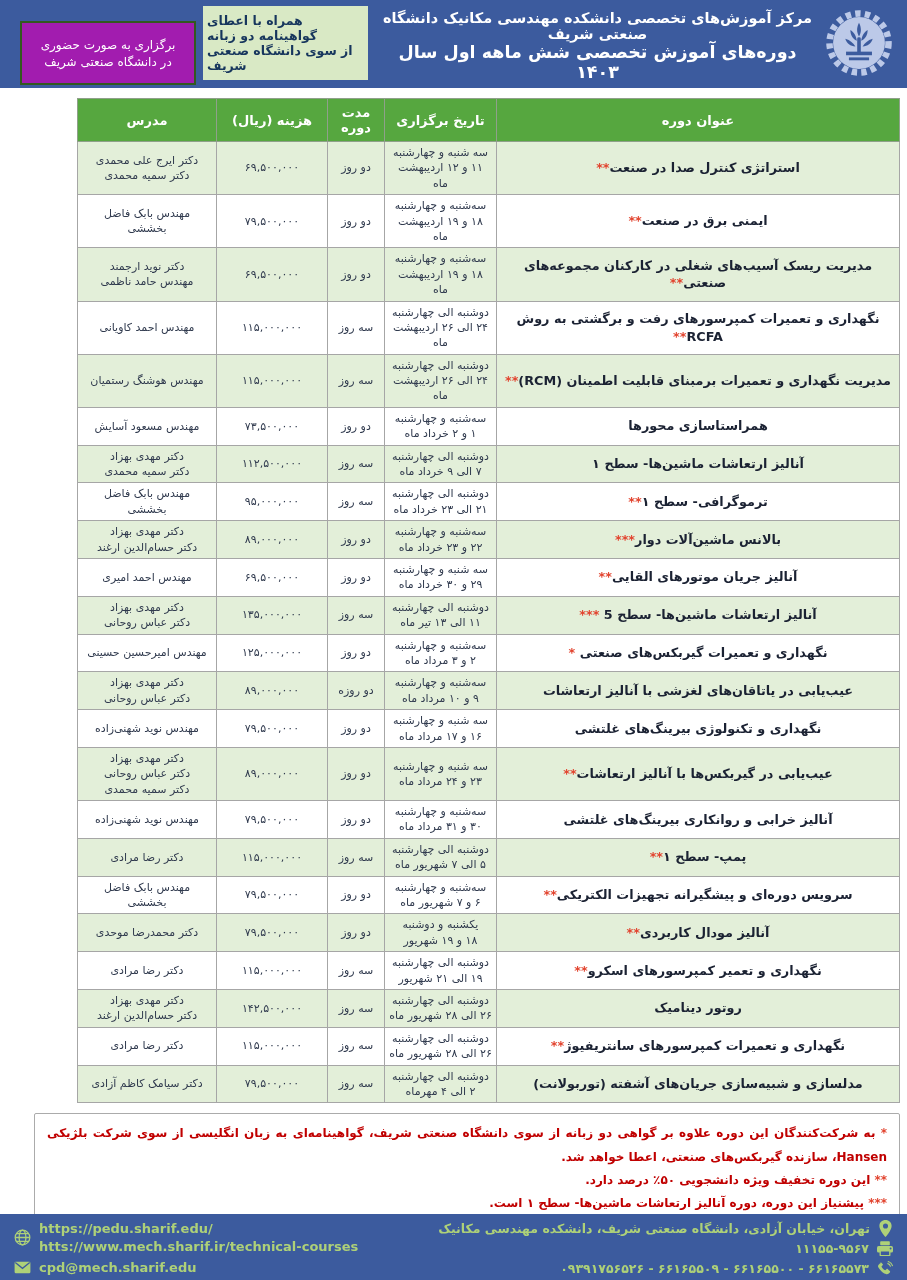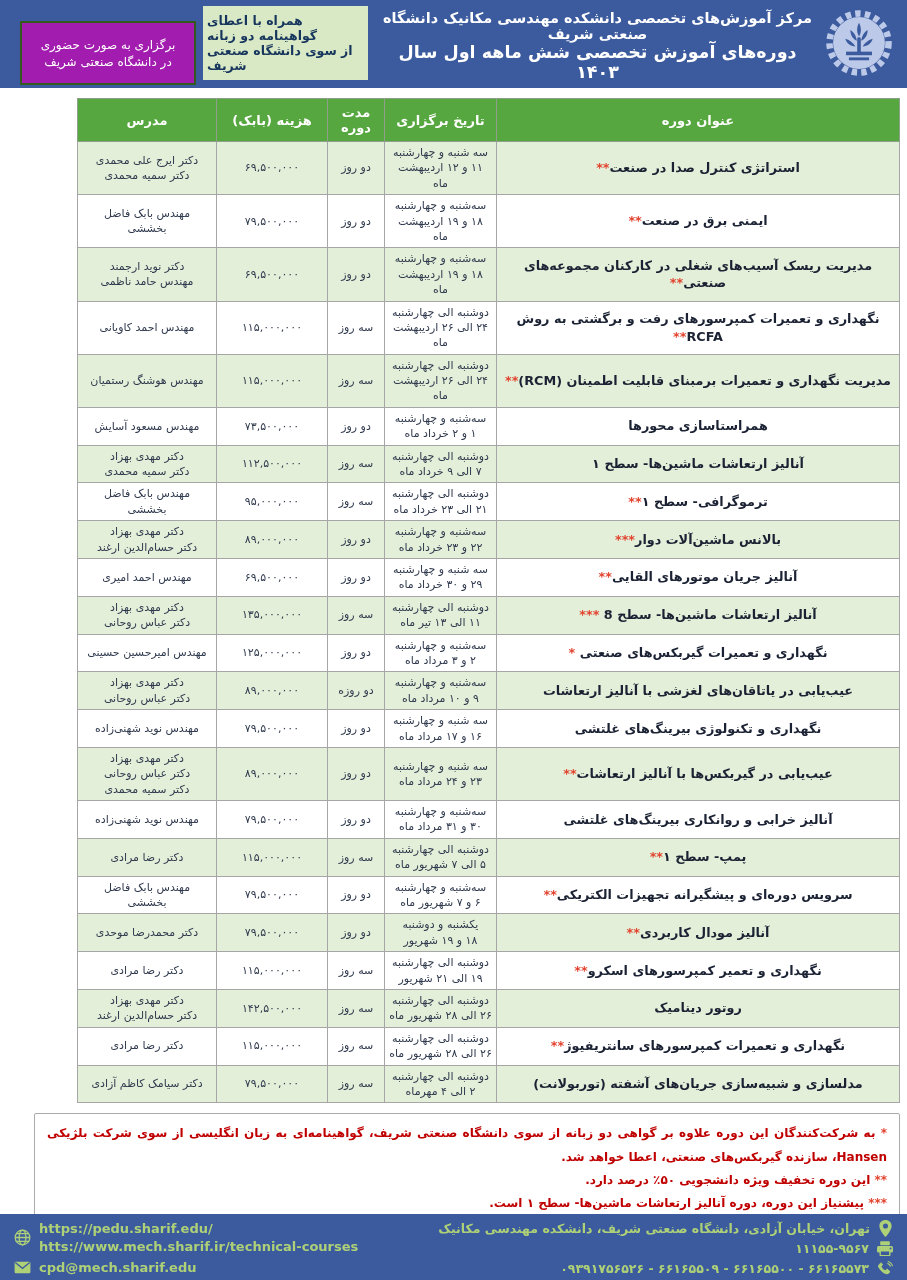--- a/index.html
+++ b/index.html
@@ -104,21 +104,21 @@
         <col style="width:112px">
         <col style="width:57px">
         <col style="width:111px">
         <col style="width:139px">
     </colgroup>
     <thead>
       <tr>
         <th>عنوان دوره</th>
         <th>تاریخ برگزاری</th>
         <th>مدت دوره</th>
-        <th>هزینه (بابک)</th>
+        <th>هزینه (ریال)</th>
         <th>مدرس</th>
       </tr>
     </thead>
     <tbody id="courses-body">
         <tr>
           <td class="title"><span>استراتژی کنترل صدا در صنعت</span><span class="stars">**</span></td>
           <td>
             <span class="sub">سه شنبه و چهارشنبه</span>
             <span class="sub">۱۱ و ۱۲ اردیبهشت ماه</span>
           </td>
@@ -236,21 +236,21 @@
             <span class="sub">سه شنبه و چهارشنبه</span>
             <span class="sub">۲۹ و ۳۰ خرداد ماه</span>
           </td>
           <td>دو روز</td>
           <td>۶۹,۵۰۰,۰۰۰</td>
           <td>
             <span class="sub">مهندس احمد امیری</span>
           </td>
         </tr>
         <tr>
-          <td class="title"><span>آنالیز ارتعاشات ماشین‌ها- سطح 8 </span><span class="stars">***</span></td>
+          <td class="title"><span>آنالیز ارتعاشات ماشین‌ها- سطح 5 </span><span class="stars">***</span></td>
           <td>
             <span class="sub">دوشنبه الی چهارشنبه</span>
             <span class="sub">۱۱ الی ۱۳ تیر ماه</span>
           </td>
           <td>سه روز</td>
           <td>۱۳۵,۰۰۰,۰۰۰</td>
           <td>
             <span class="sub">دکتر مهدی بهزاد</span>
             <span class="sub">دکتر عباس روحانی</span>
           </td>

